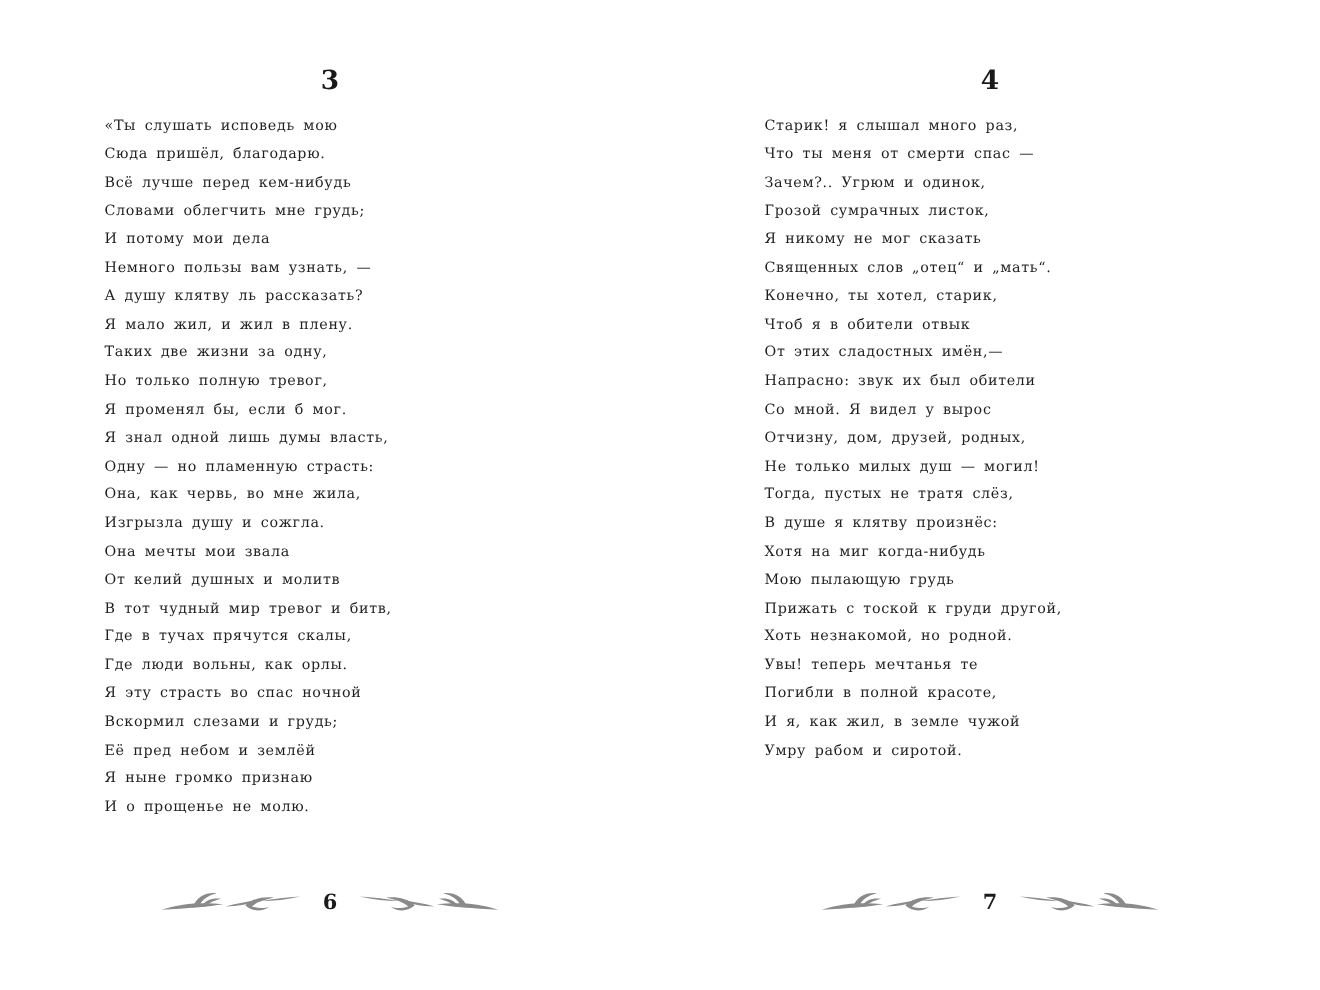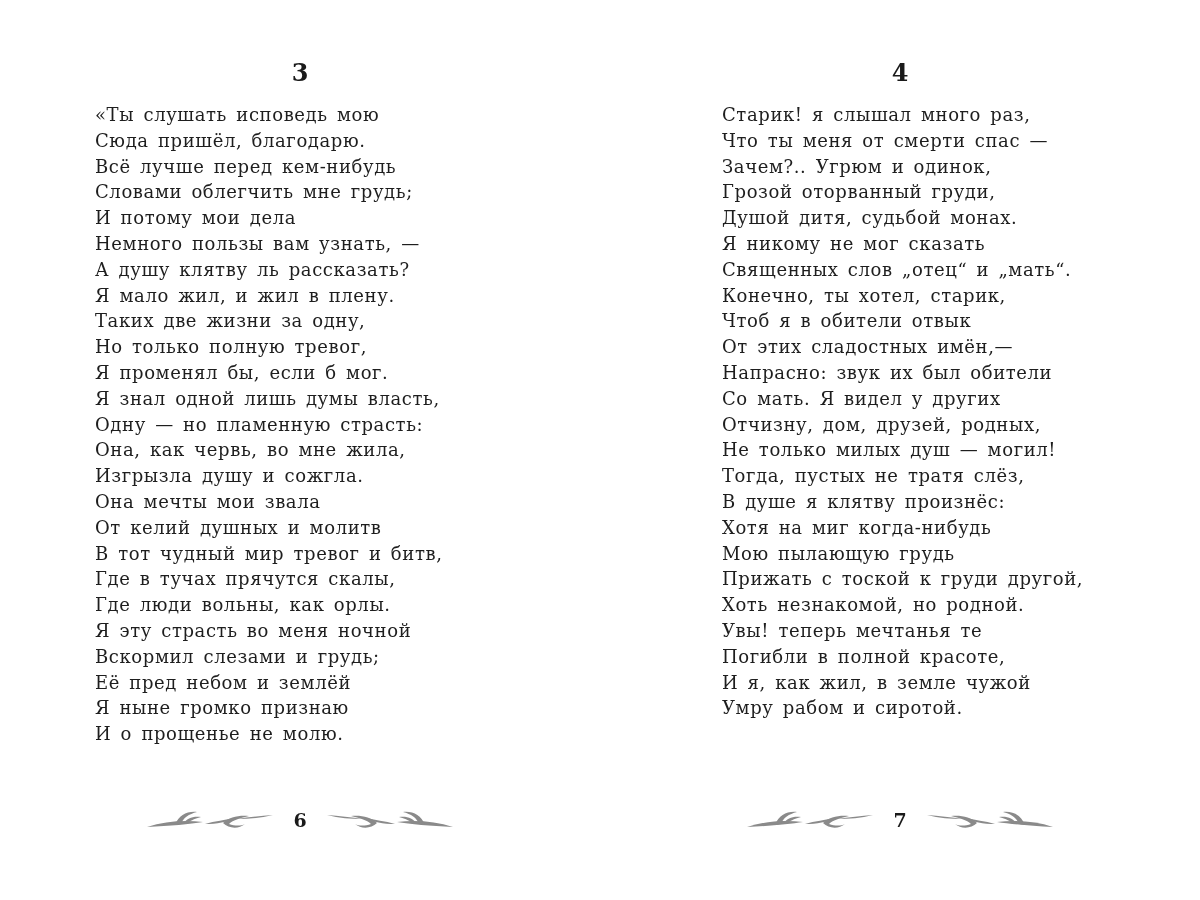--- a/index.html
+++ b/index.html
@@ -11,23 +11,23 @@
     .page.left { left: 0; }
     .page.right { left: 600px; }
     .section-num {
       position: absolute; top: 58px; width: 100%; text-align: center;
       font-weight: bold; font-size: 24px; color: #1a1a1a;
     }
     .page.left .section-num { left: -300px; width: 1200px; }
     .left .section-num { left: 0; width: 600px; }
     .verse { position: absolute; top: 102px; margin: 0; padding: 0; list-style: none; }
     .left .verse { left: 95px; }
-    .right .verse { left: 95px; margin-left: 27px; }
+    .right .verse { left: 95px; }
     .verse li {
-      font-size: 18px; line-height: 25.8px; height: 25.8px; white-space: nowrap;
+      font-size: 13px; line-height: 25.8px; height: 25.8px; white-space: nowrap;
       letter-spacing: 0.6px; word-spacing: 3px; color: #1e1e1e;
     }
     .footer {
       position: absolute; top: 805px; left: 0; width: 600px; height: 30px;
       display: flex; justify-content: center; align-items: center;
     }
     .ornament { width: 130px; height: 26px; }
     .page-num {
       font-weight: bold; font-size: 19px; margin: 0 18px; color: #1a1a1a;
       font-family: "DejaVu Serif", serif;
@@ -52,21 +52,21 @@
     <li>Я променял бы, если б мог.</li>
     <li>Я знал одной лишь думы власть,</li>
     <li>Одну — но пламенную страсть:</li>
     <li>Она, как червь, во мне жила,</li>
     <li>Изгрызла душу и сожгла.</li>
     <li>Она мечты мои звала</li>
     <li>От келий душных и молитв</li>
     <li>В тот чудный мир тревог и битв,</li>
     <li>Где в тучах прячутся скалы,</li>
     <li>Где люди вольны, как орлы.</li>
-    <li>Я эту страсть во меня ночной</li>
+    <li>Я эту страсть во спас ночной</li>
     <li>Вскормил слезами и грудь;</li>
     <li>Её пред небом и землёй</li>
     <li>Я ныне громко признаю</li>
     <li>И о прощенье не молю.</li>
   </ul>
   <div class="footer">
     <svg class="ornament" viewBox="0 0 130 26">
       <g fill="#8a8a8a">
         <path d="M2 20 C20 14 40 13 58 15 C45 17 25 19 2 20 Z"></path>
         <path d="M30 18 C34 8 42 4 52 5 C44 7 38 11 36 17 Z"></path>
@@ -89,29 +89,28 @@
     </svg>
   </div>
 </div>
 
 <div class="page right">
   <div class="section-num" style="left:0;width:600px;">4</div>
   <ul class="verse">
     <li>Старик! я слышал много раз,</li>
     <li>Что ты меня от смерти спас —</li>
     <li>Зачем?.. Угрюм и одинок,</li>
-    <li>Грозой оторванный груди,</li>
-    <li>Душой дитя, судьбой монах.</li>
+    <li>Грозой сумрачных листок,</li>
     <li>Я никому не мог сказать</li>
     <li>Священных слов „отец“ и „мать“.</li>
     <li>Конечно, ты хотел, старик,</li>
     <li>Чтоб я в обители отвык</li>
     <li>От этих сладостных имён,—</li>
     <li>Напрасно: звук их был обители</li>
-    <li>Со мать. Я видел у других</li>
+    <li>Со мной. Я видел у вырос</li>
     <li>Отчизну, дом, друзей, родных,</li>
     <li>Не только милых душ — могил!</li>
     <li>Тогда, пустых не тратя слёз,</li>
     <li>В душе я клятву произнёс:</li>
     <li>Хотя на миг когда-нибудь</li>
     <li>Мою пылающую грудь</li>
     <li>Прижать с тоской к груди другой,</li>
     <li>Хоть незнакомой, но родной.</li>
     <li>Увы! теперь мечтанья те</li>
     <li>Погибли в полной красоте,</li>

